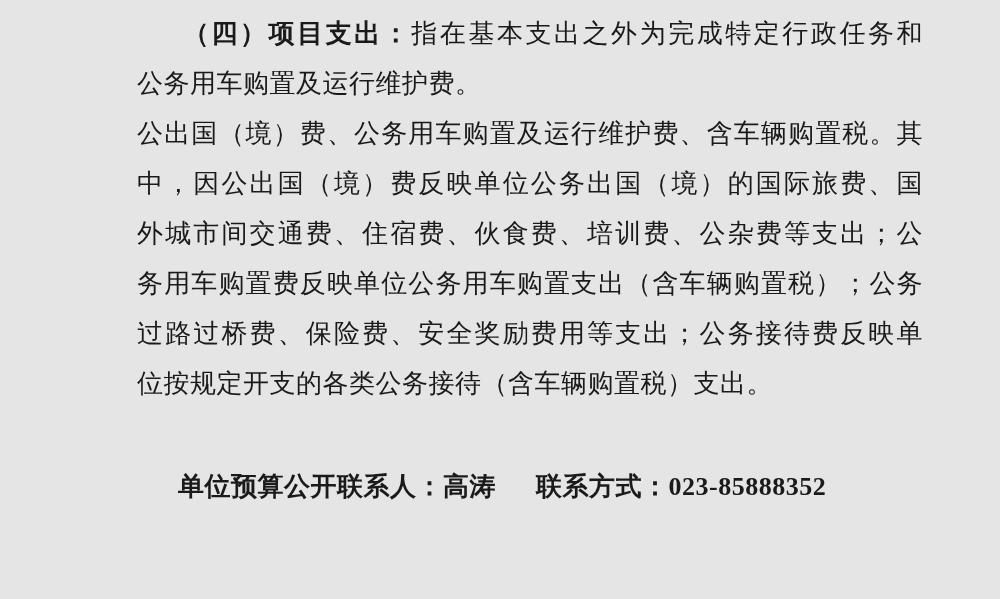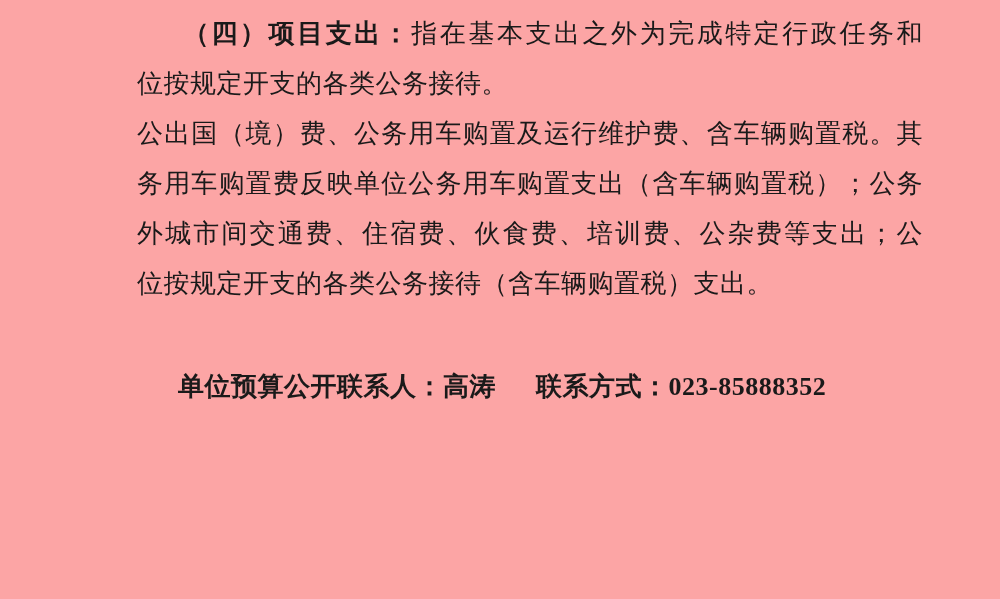--- a/index.html
+++ b/index.html
@@ -4,21 +4,21 @@
 <style>
   html, body {
     margin: 0;
     padding: 0;
     background: #ffffff;
   }
   .page {
     position: relative;
     width: 1000px;
     height: 599px;
-    background: #fca5a5;
+    background: #e5e5e5;
     overflow: hidden;
     color: #1a1a1a;
     font-family: "Liberation Serif", "DejaVu Serif", serif;
   }
   .textblock {
     position: absolute;
     left: 137px;
     top: 9px;
     width: 786px;
   }
@@ -56,30 +56,32 @@
   }
 </style>
 </head>
 <body>
 
 <div class="page">
   <div class="textblock">
 
     <div class="line justify indent"><span class="lead">（四）项目支出：</span><span>指在基本支出之外为完成特定行政任务和</span></div>
 
-    <div class="line"><span>位按规定开支的各类公务接待。</span></div>
+    <div class="line"><span>公务用车购置及运行维护费。</span></div>
 
 
     <div class="line justify"><span>公出国（境）费、公务用车购置及运行维护费、含车辆购置税。其</span></div>
 
+    <div class="line justify"><span>中，因公出国（境）费反映单位公务出国（境）的国际旅费、国</span></div>
+
+    <div class="line justify"><span>外城市间交通费、住宿费、伙食费、培训费、公杂费等支出；公</span></div>
 
     <div class="line justify"><span>务用车购置费反映单位公务用车购置支出（含车辆购置税）；公务</span></div>
 
-    <div class="line justify"><span>外城市间交通费、住宿费、伙食费、培训费、公杂费等支出；公</span></div>
 
-
+    <div class="line justify"><span>过路过桥费、保险费、安全奖励费用等支出；公务接待费反映单</span></div>
 
     <div class="line"><span>位按规定开支的各类公务接待（含车辆购置税）支出。</span></div>
 
     <div class="contact"><span>单位预算公开联系人：</span><span>高涛</span><span class="gap"></span><span>联系方式：</span><span>023-85888352</span></div>
 
   </div>
 </div>
 
 </body></html>

